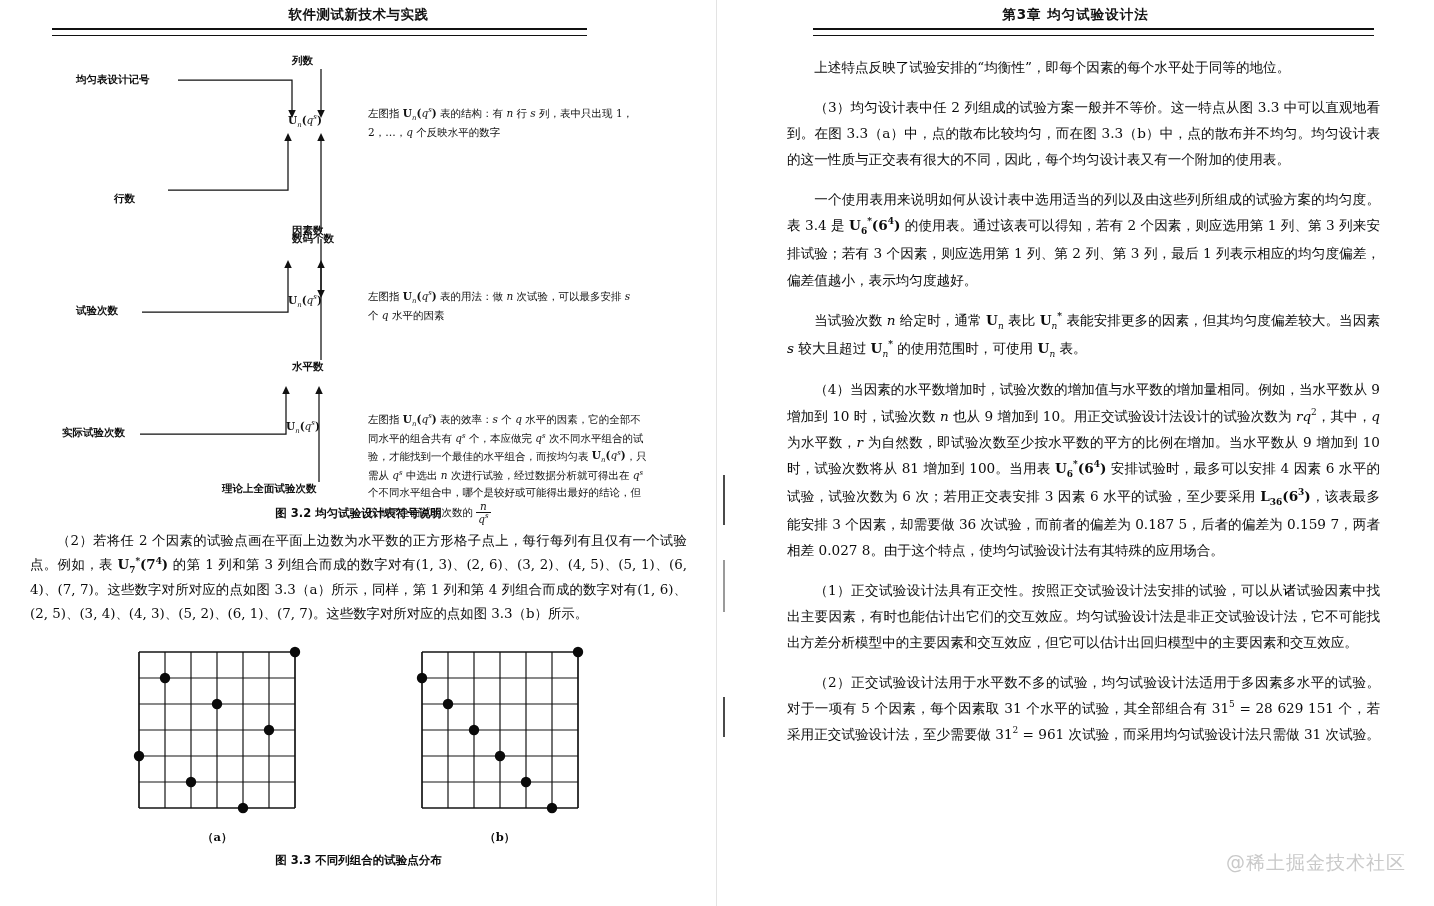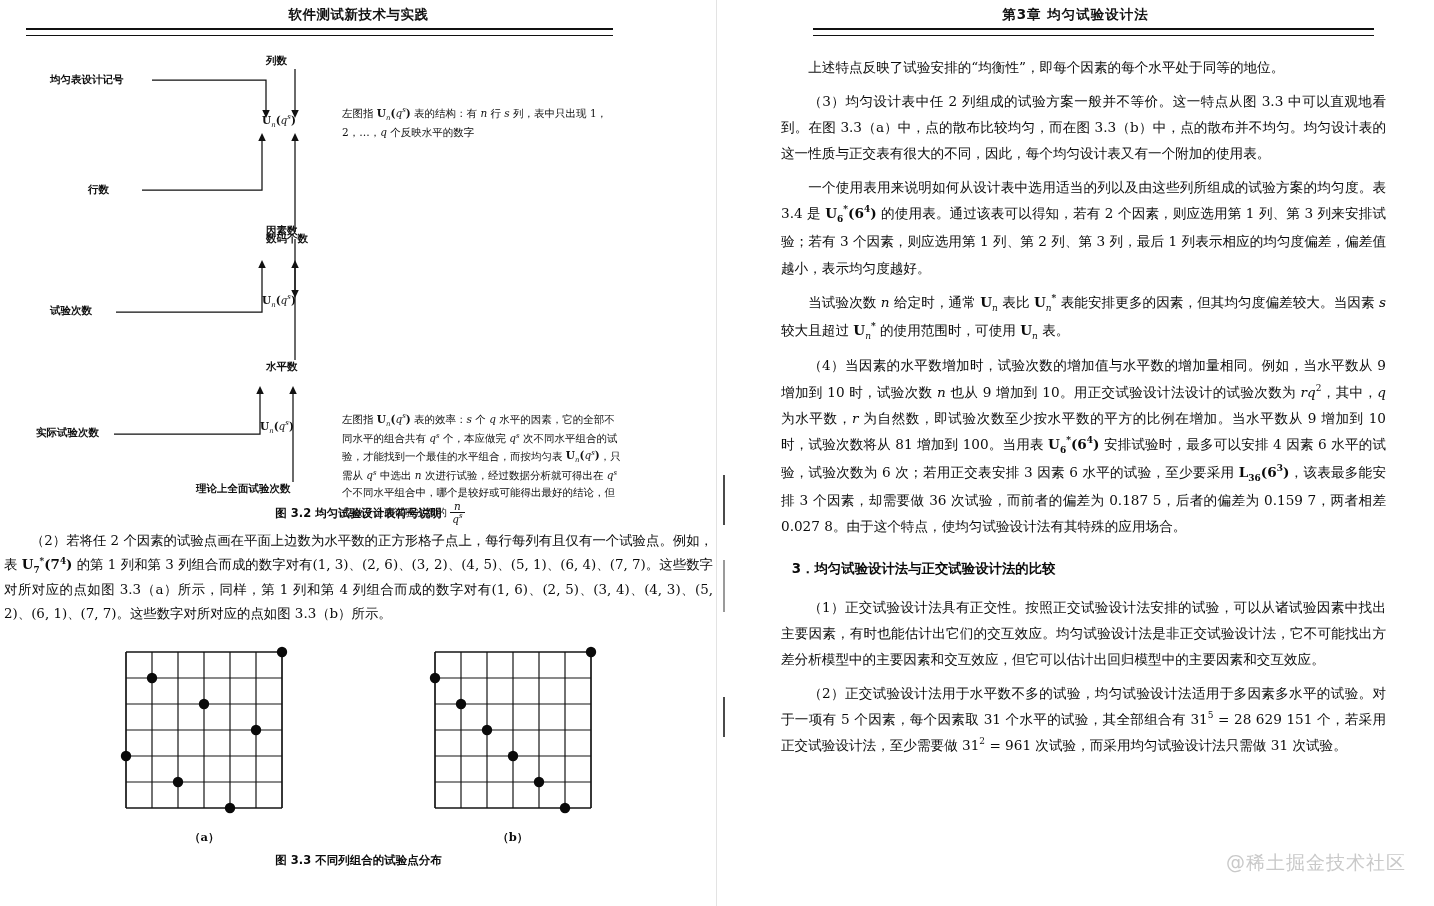--- a/index.html
+++ b/index.html
@@ -6,21 +6,21 @@
   body{
     width:1434px;height:906px;
     background:#ffffff;
     font-family:"DejaVu Serif","Liberation Serif",serif;
     color:#0b0b0b;
     overflow:hidden;
     position:relative;
   }
   .spread{position:absolute;inset:0;display:flex;}
   .page{position:relative;height:906px;box-sizing:border-box;}
-  .page-left{width:717px;padding:0 4px;}
+  .page-left{width:717px;padding:0 30px;}
   .page-right{width:717px;padding:0 18px;}
 
   
   .runhead{
     text-align:center;
     font-family:"DejaVu Sans","Liberation Sans",sans-serif;
     font-weight:bold;
     font-size:13.5px;
     letter-spacing:.5px;
     padding-top:6px;
@@ -74,21 +74,21 @@
   
   .body{
     font-size:13.4px;
     line-height:1.78;
     text-align:justify;
     text-justify:inter-ideograph;
     margin-top:8px;
   }
   .body p{margin:0;text-indent:2em;}
   .rbody{font-size:13.6px;line-height:1.92;}
-  .rbody p{margin:8px;text-indent:2em;}
+  .rbody p{margin:14px;text-indent:2em;}
   .rbody h3{
     font-family:"DejaVu Sans","Liberation Sans",sans-serif;
     font-size:13.4px;
     font-weight:bold;
     margin:17px 0 12px 0;
     text-indent:1.4em;
   }
 
   
   .grids{display:flex;justify-content:space-around;margin-top:14px;padding:0 46px;}
@@ -153,32 +153,35 @@
           <path d="M289,440 L289,348"></path>
         </g>
       </svg>
 
       <div class="dlabel sym" style="left:258px;top:70px;">U<sub><i>n</i></sub>(<i>q</i><sup><i>s</i></sup>)</div>
       <div class="dlabel sym" style="left:258px;top:250px;">U<sub><i>n</i></sub>(<i>q</i><sup><i>s</i></sup>)</div>
       <div class="dlabel sym" style="left:256px;top:376px;">U<sub><i>n</i></sub>(<i>q</i><sup><i>s</i></sup>)</div>
 
       <div class="dlabel" style="left:262px;top:12px;text-align:center;">列数</div>
       <div class="dlabel" style="left:46px;top:31px;">均匀表设计记号</div>
-      <div class="dlabel" style="left:84px;top:141px;">行数</div>
+      <div class="dlabel" style="left:84px;top:150px;">行数</div>
       <div class="dlabel" style="left:262px;top:190px;">数码个数</div>
 
       <div class="dlabel" style="left:262px;top:182px;">因素数</div>
       <div class="dlabel" style="left:46px;top:262px;">试验次数</div>
       <div class="dlabel" style="left:262px;top:318px;">水平数</div>
 
       <div class="dlabel" style="left:32px;top:384px;">实际试验次数</div>
       <div class="dlabel" style="left:192px;top:440px;">理论上全面试验次数</div>
 
       <div class="dnote" style="left:338px;top:62px;">
         左图指 <span class="sym">U<sub><i>n</i></sub>(<i>q</i><sup><i>s</i></sup>)</span> 表的结构：有 <i>n</i> 行 <i>s</i> 列，表中只出现 1，2，…，<i>q</i> 个反映水平的数字
+      </div>
+      <div class="dnote" style="left:338px;top:245px;">
+        左图指 <span class="sym">U<sub><i>n</i></sub>(<i>q</i><sup><i>s</i></sup>)</span> 表的用法：做 <i>n</i> 次试验，可以最多安排 <i>s</i> 个 <i>q</i> 水平的因素
       </div>
       <div class="dnote" style="left:338px;top:368px;width:282px;">
         左图指 <span class="sym">U<sub><i>n</i></sub>(<i>q</i><sup><i>s</i></sup>)</span> 表的效率：<i>s</i> 个 <i>q</i> 水平的因素，它的全部不同水平的组合共有 <i>q<sup>s</sup></i> 个，本应做完 <i>q<sup>s</sup></i> 次不同水平组合的试验，才能找到一个最佳的水平组合，而按均匀表 <span class="sym">U<sub><i>n</i></sub>(<i>q</i><sup><i>s</i></sup>)</span>，只需从 <i>q<sup>s</sup></i> 中选出 <i>n</i> 次进行试验，经过数据分析就可得出在 <i>q<sup>s</sup></i> 个不同水平组合中，哪个是较好或可能得出最好的结论，但仅做了全面试验次数的 <span class="frac"><span class="num">n</span><span class="den">q<sup>s</sup></span></span>
       </div>
     </div>
 
     <div class="figcap">图 3.2   均匀试验设计表符号说明</div>
 
     <div class="body">
       <p>（2）若将任 2 个因素的试验点画在平面上边数为水平数的正方形格子点上，每行每列有且仅有一个试验点。例如，表 <span class="sym">U<sub>7</sub><sup>*</sup>(7<sup>4</sup>)</span> 的第 1 列和第 3 列组合而成的数字对有(1, 3)、(2, 6)、(3, 2)、(4, 5)、(5, 1)、(6, 4)、(7, 7)。这些数字对所对应的点如图 3.3（a）所示，同样，第 1 列和第 4 列组合而成的数字对有(1, 6)、(2, 5)、(3, 4)、(4, 3)、(5, 2)、(6, 1)、(7, 7)。这些数字对所对应的点如图 3.3（b）所示。</p>
@@ -246,21 +249,20 @@
     <div class="runhead r">第3章  均匀试验设计法</div>
     <div class="rule rule-r"></div>
 
     <div class="body rbody" style="margin-top:18px;padding:0 22px 0 38px;">
       <p>上述特点反映了试验安排的“均衡性”，即每个因素的每个水平处于同等的地位。</p>
       <p>（3）均匀设计表中任 2 列组成的试验方案一般并不等价。这一特点从图 3.3 中可以直观地看到。在图 3.3（a）中，点的散布比较均匀，而在图 3.3（b）中，点的散布并不均匀。均匀设计表的这一性质与正交表有很大的不同，因此，每个均匀设计表又有一个附加的使用表。</p>
       <p>一个使用表用来说明如何从设计表中选用适当的列以及由这些列所组成的试验方案的均匀度。表 3.4 是 <span class="sym">U<sub>6</sub><sup>*</sup>(6<sup>4</sup>)</span> 的使用表。通过该表可以得知，若有 2 个因素，则应选用第 1 列、第 3 列来安排试验；若有 3 个因素，则应选用第 1 列、第 2 列、第 3 列，最后 1 列表示相应的均匀度偏差，偏差值越小，表示均匀度越好。</p>
       <p>当试验次数 <i>n</i> 给定时，通常 <span class="sym">U<sub><i>n</i></sub></span> 表比 <span class="sym">U<sub><i>n</i></sub><sup>*</sup></span> 表能安排更多的因素，但其均匀度偏差较大。当因素 <i>s</i> 较大且超过 <span class="sym">U<sub><i>n</i></sub><sup>*</sup></span> 的使用范围时，可使用 <span class="sym">U<sub><i>n</i></sub></span> 表。</p>
       <p>（4）当因素的水平数增加时，试验次数的增加值与水平数的增加量相同。例如，当水平数从 9 增加到 10 时，试验次数 <i>n</i> 也从 9 增加到 10。用正交试验设计法设计的试验次数为 <i>rq</i><sup>2</sup>，其中，<i>q</i> 为水平数，<i>r</i> 为自然数，即试验次数至少按水平数的平方的比例在增加。当水平数从 9 增加到 10 时，试验次数将从 81 增加到 100。当用表 <span class="sym">U<sub>6</sub><sup>*</sup>(6<sup>4</sup>)</span> 安排试验时，最多可以安排 4 因素 6 水平的试验，试验次数为 6 次；若用正交表安排 3 因素 6 水平的试验，至少要采用 <span class="sym">L<sub>36</sub>(6<sup>3</sup>)</span>，该表最多能安排 3 个因素，却需要做 36 次试验，而前者的偏差为 0.187 5，后者的偏差为 0.159 7，两者相差 0.027 8。由于这个特点，使均匀试验设计法有其特殊的应用场合。</p>
 
-      <h3>3．均匀试验设计法与正交试验设计法的比较</h3>
 
       <p>（1）正交试验设计法具有正交性。按照正交试验设计法安排的试验，可以从诸试验因素中找出主要因素，有时也能估计出它们的交互效应。均匀试验设计法是非正交试验设计法，它不可能找出方差分析模型中的主要因素和交互效应，但它可以估计出回归模型中的主要因素和交互效应。</p>
       <p>（2）正交试验设计法用于水平数不多的试验，均匀试验设计法适用于多因素多水平的试验。对于一项有 5 个因素，每个因素取 31 个水平的试验，其全部组合有 31<sup>5</sup> = 28 629 151 个，若采用正交试验设计法，至少需要做 31<sup>2</sup> = 961 次试验，而采用均匀试验设计法只需做 31 次试验。</p>
     </div>
   </div>
 
   <div class="divider"></div>
   <div class="dash d1"></div>
   <div class="dash d2"></div>
   <div class="dash d3"></div>

